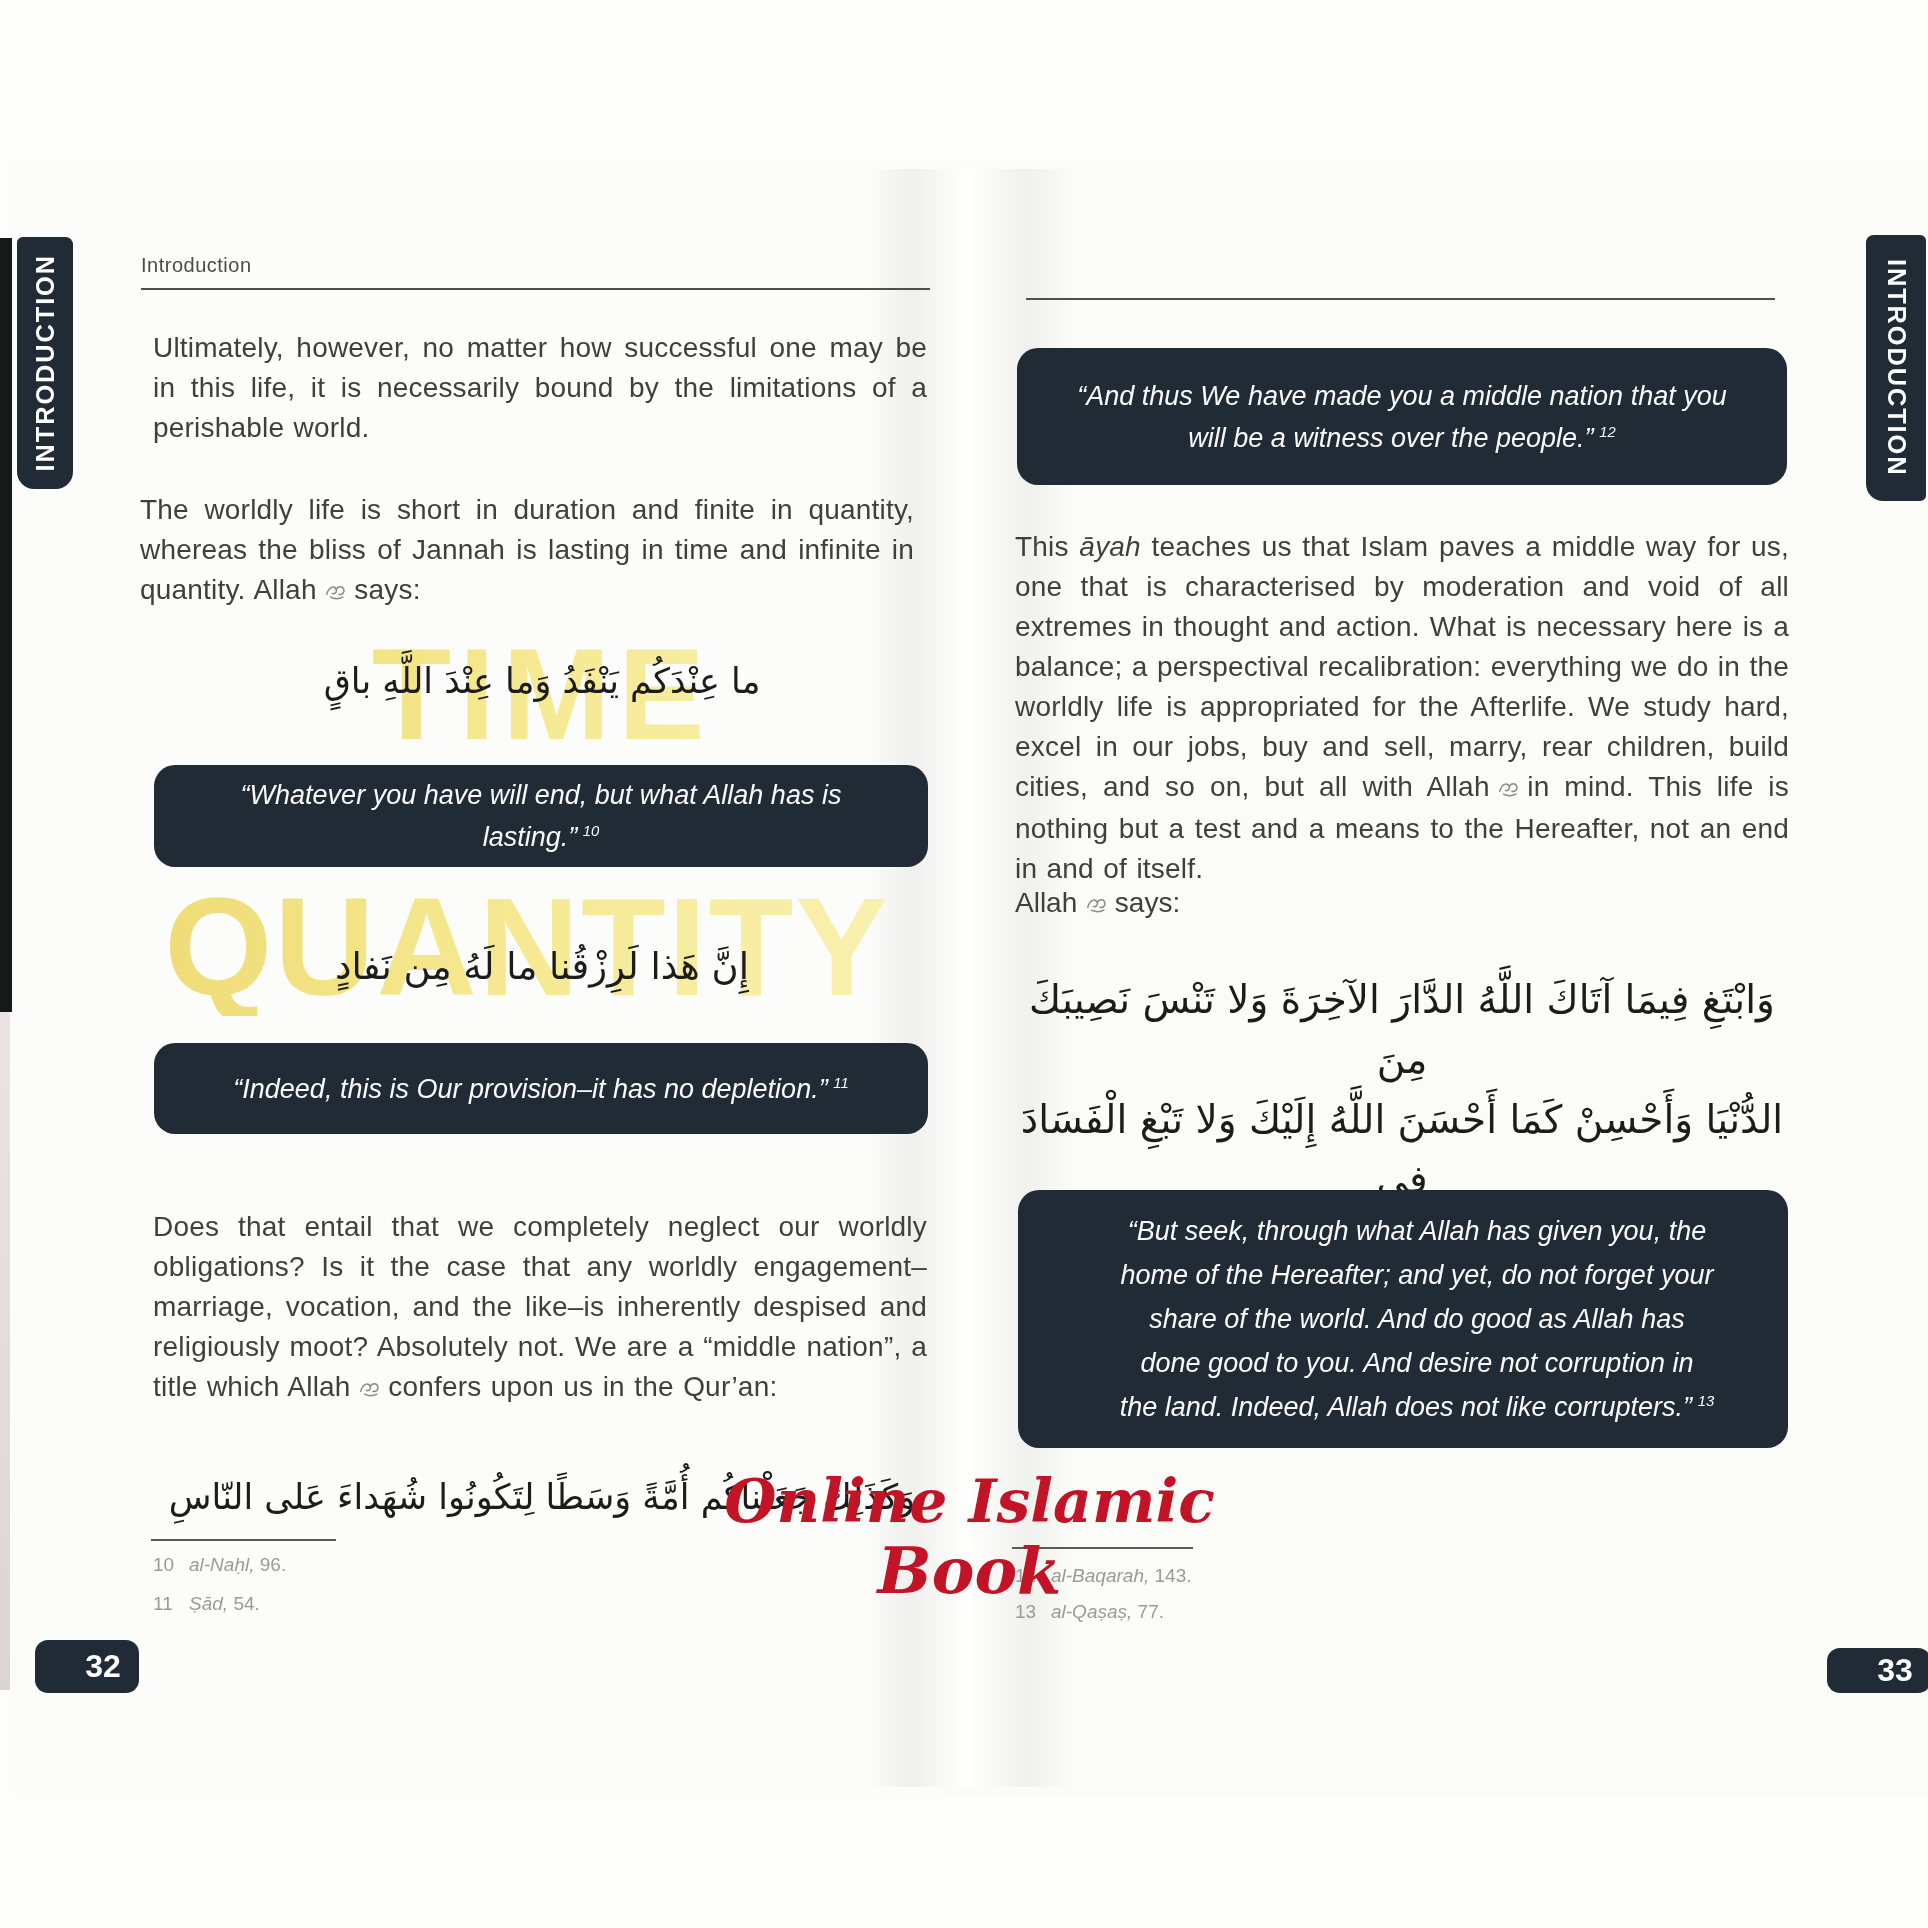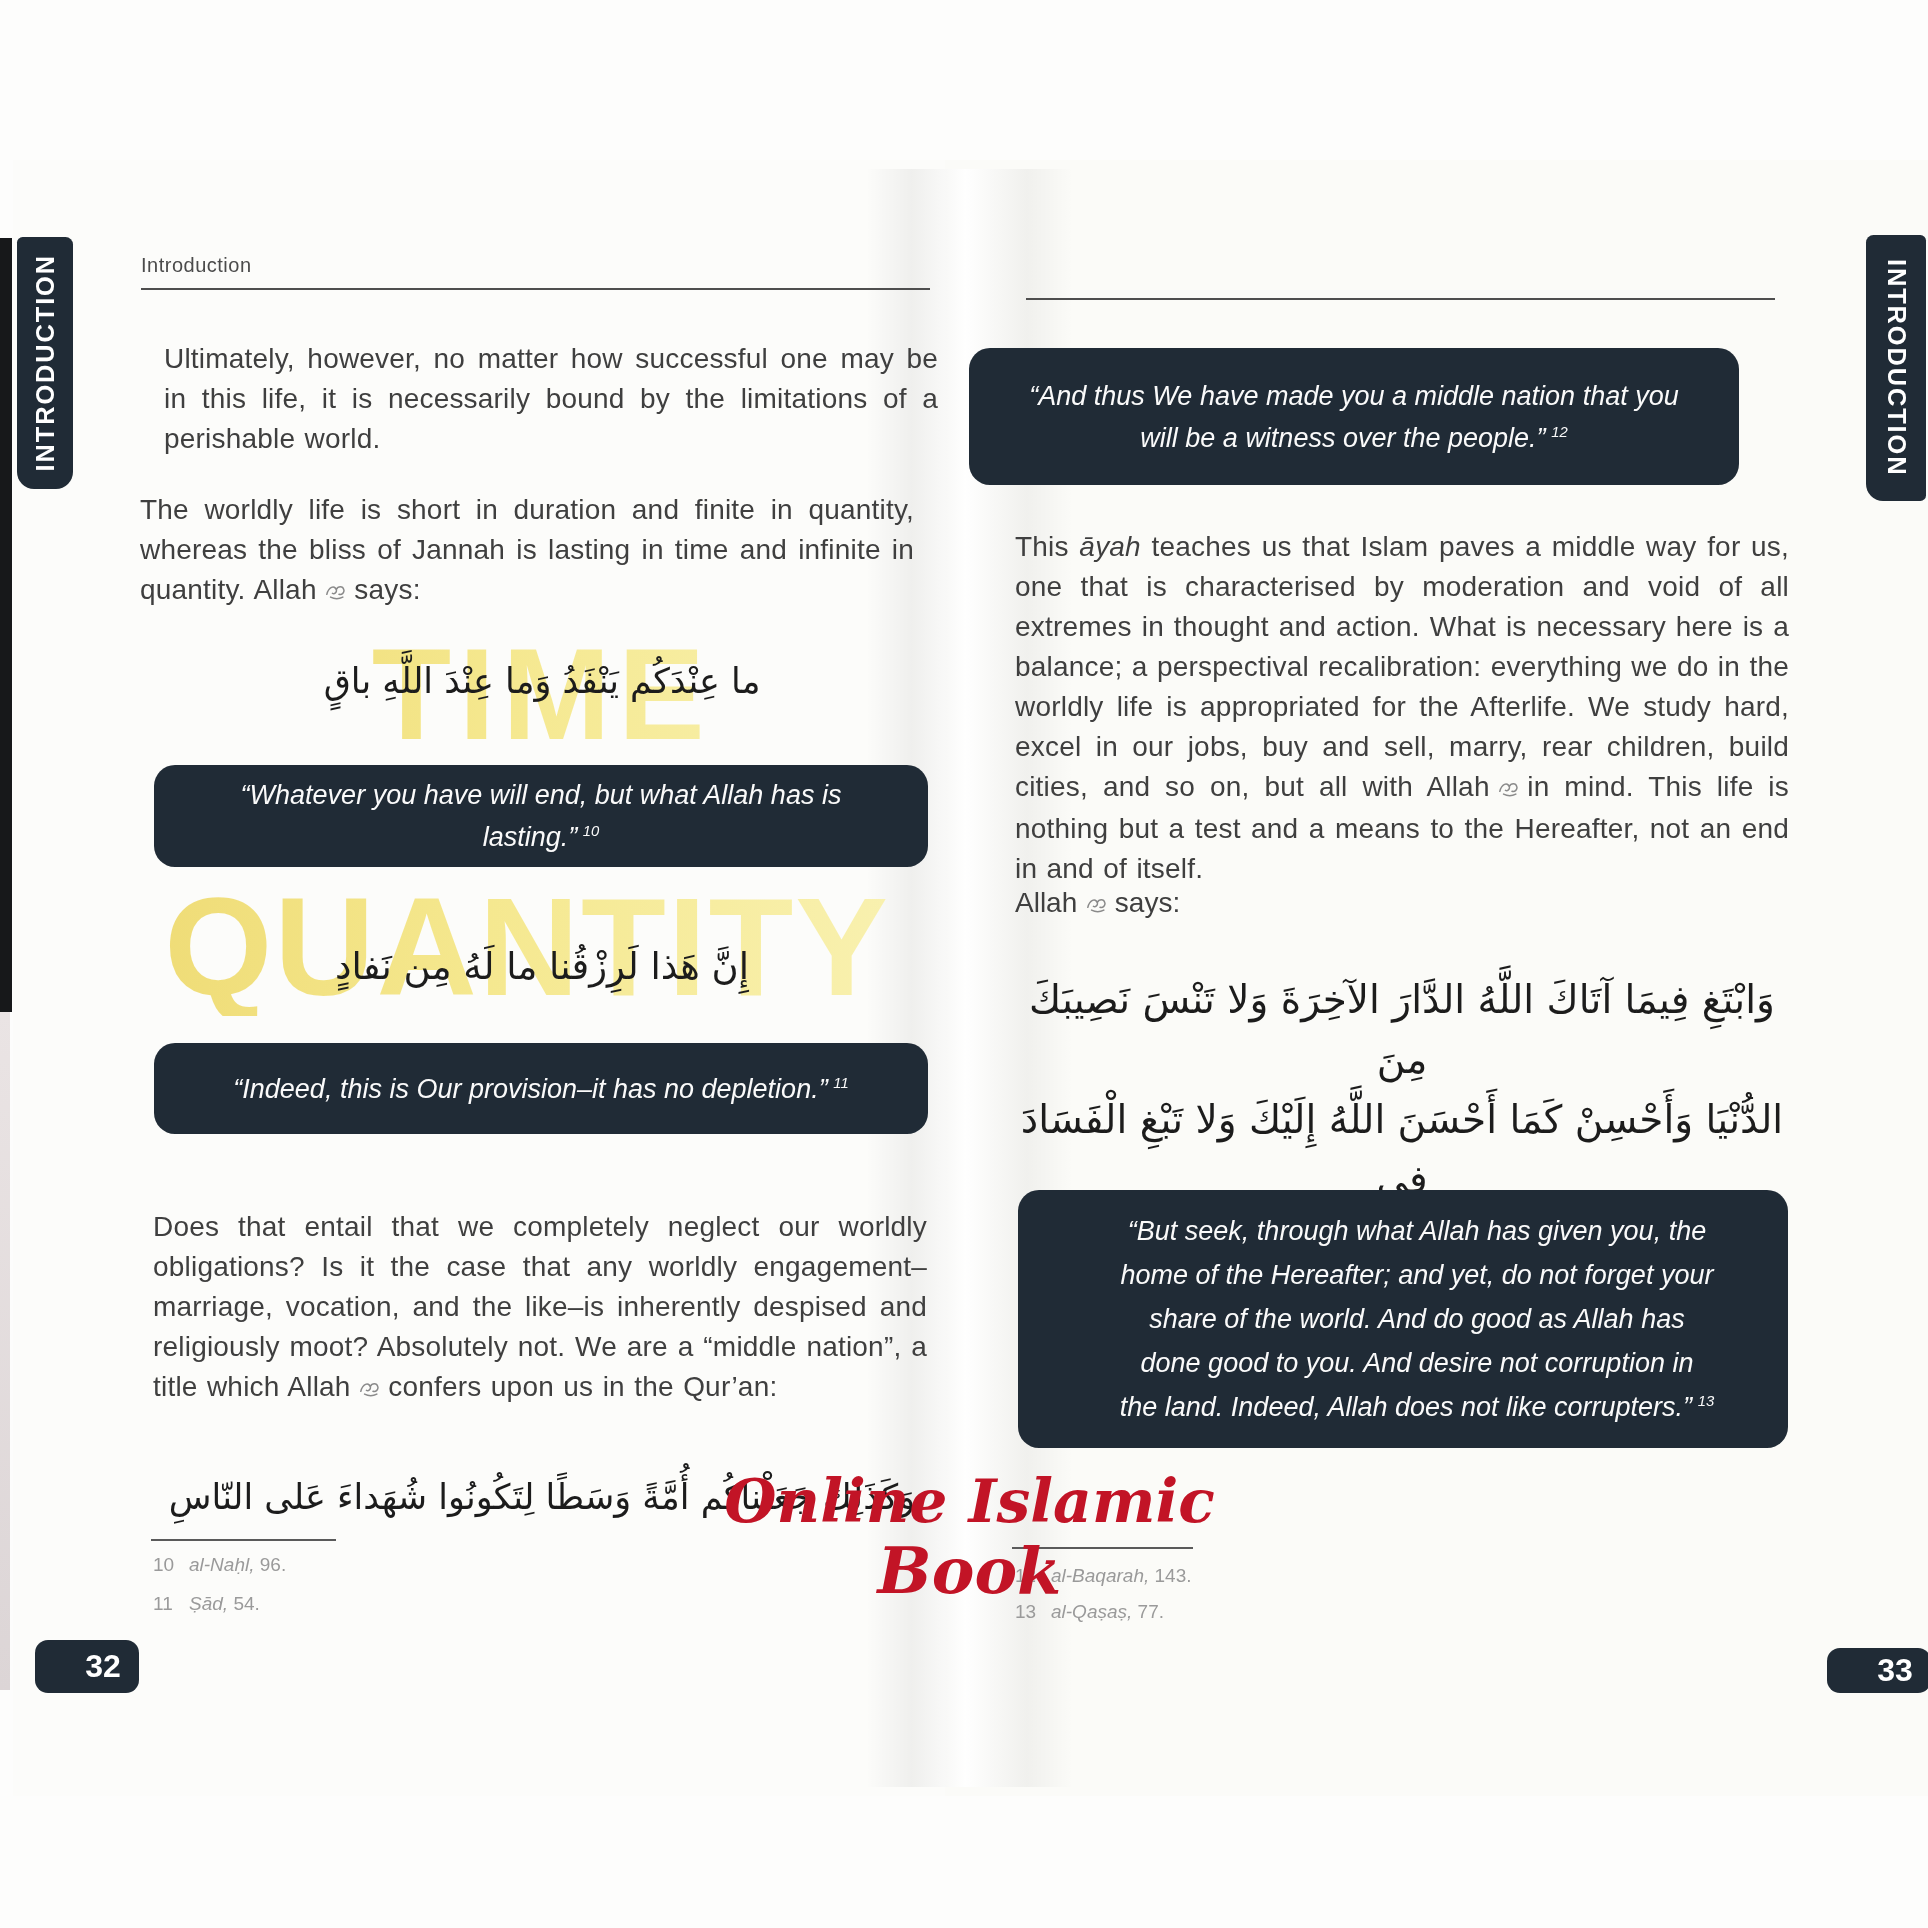--- a/index.html
+++ b/index.html
@@ -57,21 +57,21 @@
   .ar-block{left:1015px;width:774px;top:970px;font-size:39px;line-height:60px;}
   .qbox{
     position:absolute;background:#202b36;border-radius:21px;color:#fafafa;
     display:flex;flex-direction:column;justify-content:center;z-index:2;
     font-style:italic;font-size:27px;line-height:42px;text-align:center;
   }
   .qbox .qtxt{padding:0 42px;}
   .qbox sup{font-size:0.55em;font-style:italic;margin-left:5.6px;vertical-align:super;line-height:0;}
   .qb1l{left:154px;top:765px;width:774px;height:102px;}
   .qb2l{left:154px;top:1043px;width:774px;height:91px;}
-  .qb1r{left:969px;top:348px;width:770px;height:137px;}
+  .qb1r{left:1017px;top:348px;width:770px;height:137px;}
   .qb2r{left:1018px;top:1190px;width:770px;height:258px;line-height:44px;}
   .qb2r .qtxt{padding:0 73px;margin-left:28px;}
   .fn-rule{position:absolute;height:1.9px;background:#5a5a5a;}
   .fn-rule.l{left:151px;top:1539px;width:185px;}
   .fn-rule.r{left:1012px;top:1547px;width:181px;}
   .footnote{position:absolute;font-size:19px;color:#9a9a9a;white-space:nowrap;}
   .footnote .num{display:inline-block;min-width:36px;}
   .footnote .src{font-style:italic;}
   .badge{
     position:absolute;background:#202b36;color:#fff;border-radius:13px;
@@ -104,21 +104,21 @@
     <span class="vtxt">INTRODUCTION</span>
   </div>
   <div class="tab right">
     <span class="vtxt">INTRODUCTION</span>
   </div>
 
   <div class="hdr-label">Introduction</div>
   <div class="hdr-rule l"></div>
   <div class="hdr-rule r"></div>
 
-  <p class="body-text" style="left:153px;top:328px;width:774px;margin:11px;">Ultimately, however, no matter how successful one may be in this life, it is necessarily bound by the limitations of a perishable world.</p>
+  <p class="body-text" style="left:153px;top:328px;width:774px;margin:0;">Ultimately, however, no matter how successful one may be in this life, it is necessarily bound by the limitations of a perishable world.</p>
 
   <p class="body-text" style="left:140px;top:490px;width:774px;margin:0;"><span>The worldly life is short in duration and finite in quantity, whereas the bliss of Jannah is lasting in time and infinite in quantity. Allah</span><span class="jj-icon"><svg viewBox="0 0 24 20" width="22.6" height="19">
           <path d="M3 13 C5 5, 11 3, 13 8 C14 11, 11 13, 9 12 M13 8 C15 4, 20 4, 21 8 C22 11, 19 14, 16 13 M7 16 C11 18, 16 18, 20 16" stroke="#8a8a8a" fill="none" stroke-width="1.6" stroke-linecap="round"></path>
         </svg></span><span>says:</span></p>
 
   <div class="wm-yellow wm-time">TIME</div>
   <div class="arabic ar1" dir="rtl">ما عِنْدَكُم يَنْفَدُ وَما عِنْدَ اللَّهِ باقٍ</div>
 
   <div class="qbox qb1l">
     <div class="qtxt"><span>“Whatever you have will end, but what Allah has is lasting.”</span><sup>10</sup></div>

